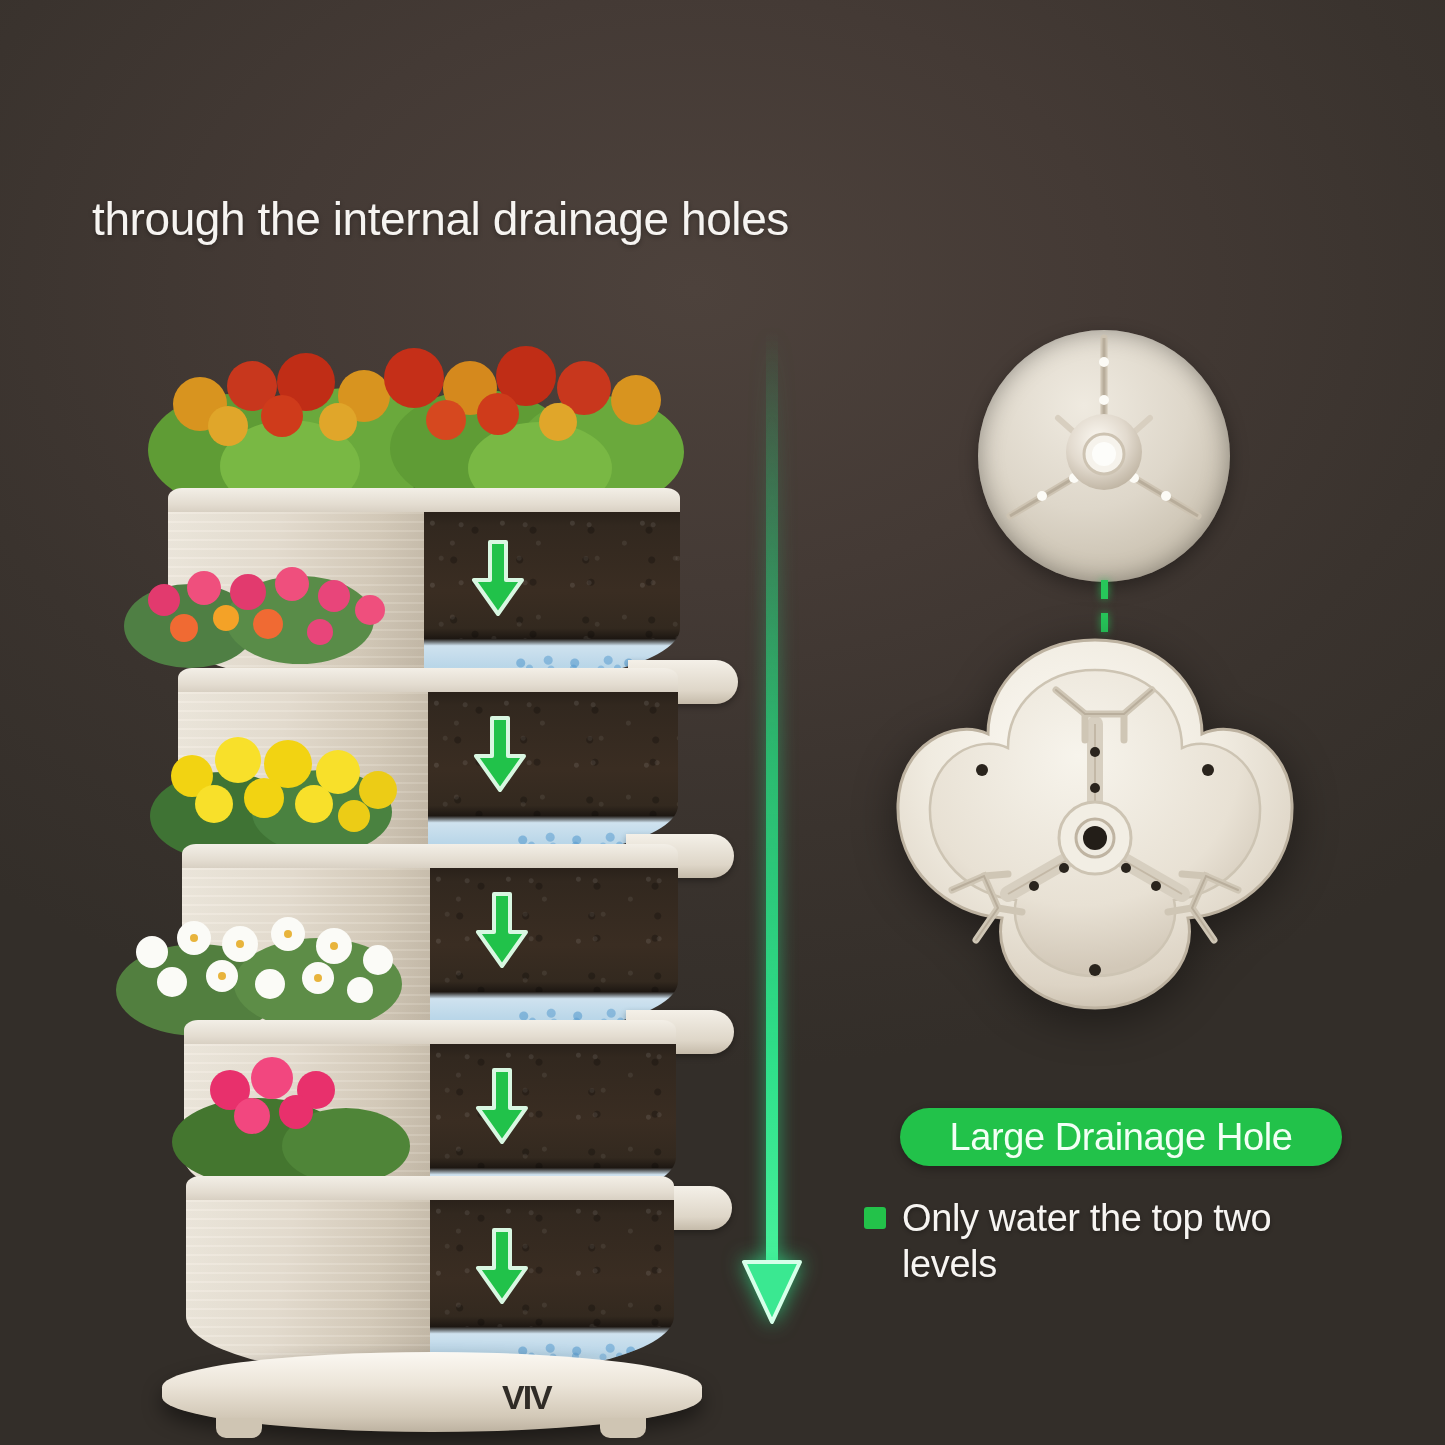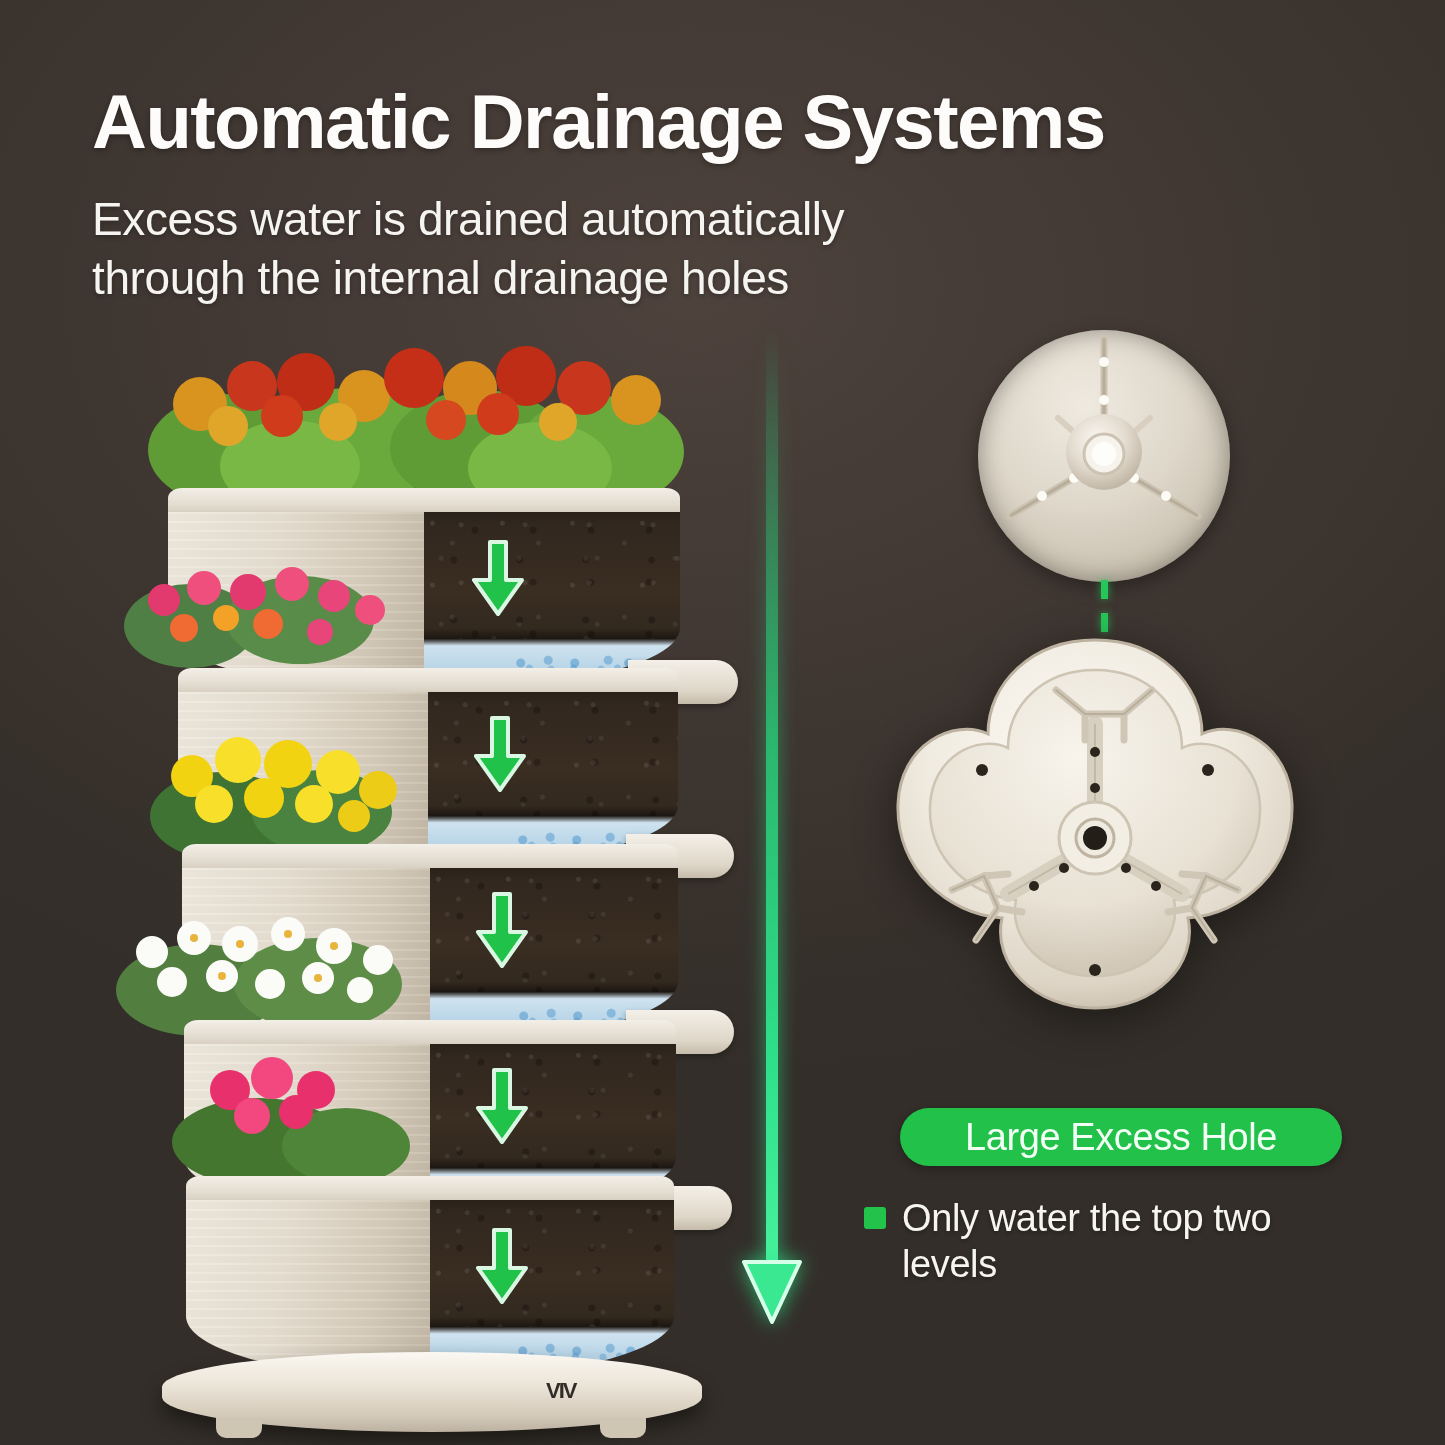--- a/index.html
+++ b/index.html
@@ -158,33 +158,31 @@
   .bullet .txt{
     font-size:38px; color:#f7f5f2; line-height:1.2; letter-spacing:-.4px;
     margin-left:16px; text-shadow:0 2px 4px rgba(0,0,0,.3);
   }
   #bullet-1{ left:864px; top:1196px; width:500px; }
   #bullet-2{ left:864px; top:1262px; width:500px; }
 
   
   #viv{
     position:absolute; left:382px; top:1058px;
-    font-size:22px; font-weight:bold; color:#1d1915;
-    letter-spacing:-2px; opacity:.9;margin-left:44px;
+    font-size:34px; font-weight:bold; color:#1d1915;
+    letter-spacing:-2px; opacity:.9;
   }
 </style>
 </head>
 <body>
 
 <div id="stage">
 
-  <h1 id="headline">Automatic Drainage Systems</h1>
 
   <div id="subhead">
-    <span class="l">Excess water is drained automatically</span>
     <span class="l">through the internal drainage holes</span>
   </div>
 
   <div id="stack">
 
     <div class="foliage" style="left:20px; top:10px; width:560px; height:180px;">
       <svg width="560" height="180" viewBox="0 0 560 180">
         <g>
           <ellipse cx="90" cy="120" rx="82" ry="56" fill="#5f9c35"></ellipse>
           <ellipse cx="210" cy="116" rx="92" ry="58" fill="#6aa93c"></ellipse>
@@ -508,21 +506,21 @@
       </g>
       <g stroke="#b9ae9c" stroke-width="2" fill="none" stroke-linecap="round">
         <path d="M176 68 L205 92 L244 92 L272 68"></path>
         <path d="M72 268 L104 254 L118 286 L96 318"></path>
         <path d="M358 268 L326 254 L312 286 L334 318"></path>
       </g>
     </svg>
   </div>
 
   <div id="badge">
-    <span>Large Excess Hole</span>
+    <span>Large Drainage Hole</span>
   </div>
 
   <div class="bullet" id="bullet-1">
     <div class="sq"></div>
     <div class="txt">Only water the top two levels</div>
   </div>
 
 
 </div>
 

